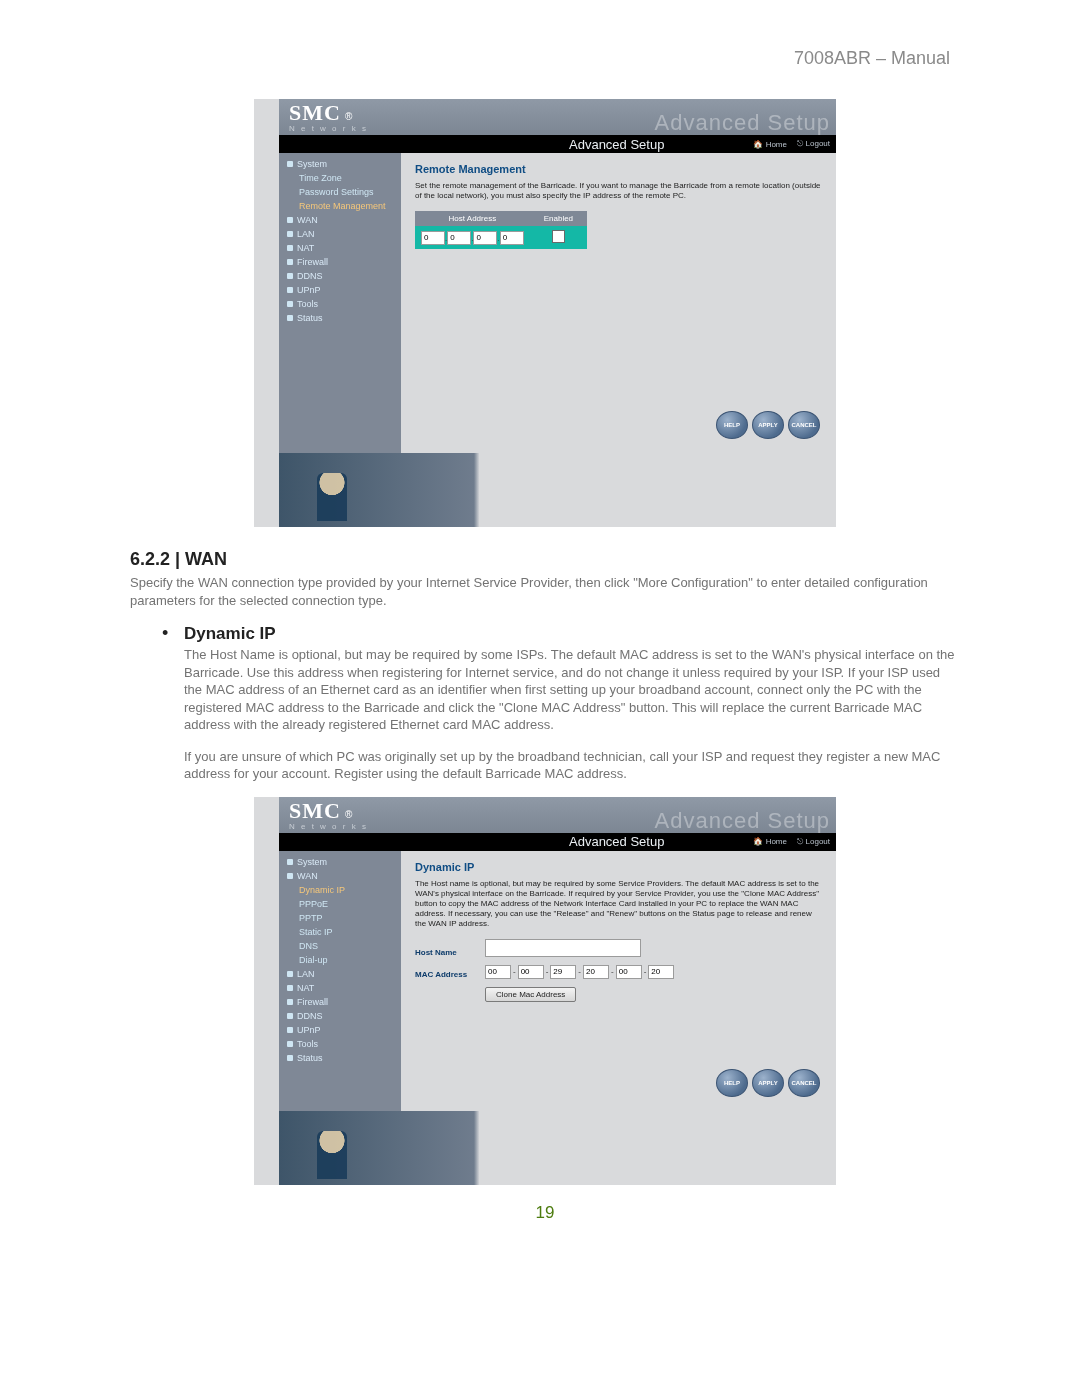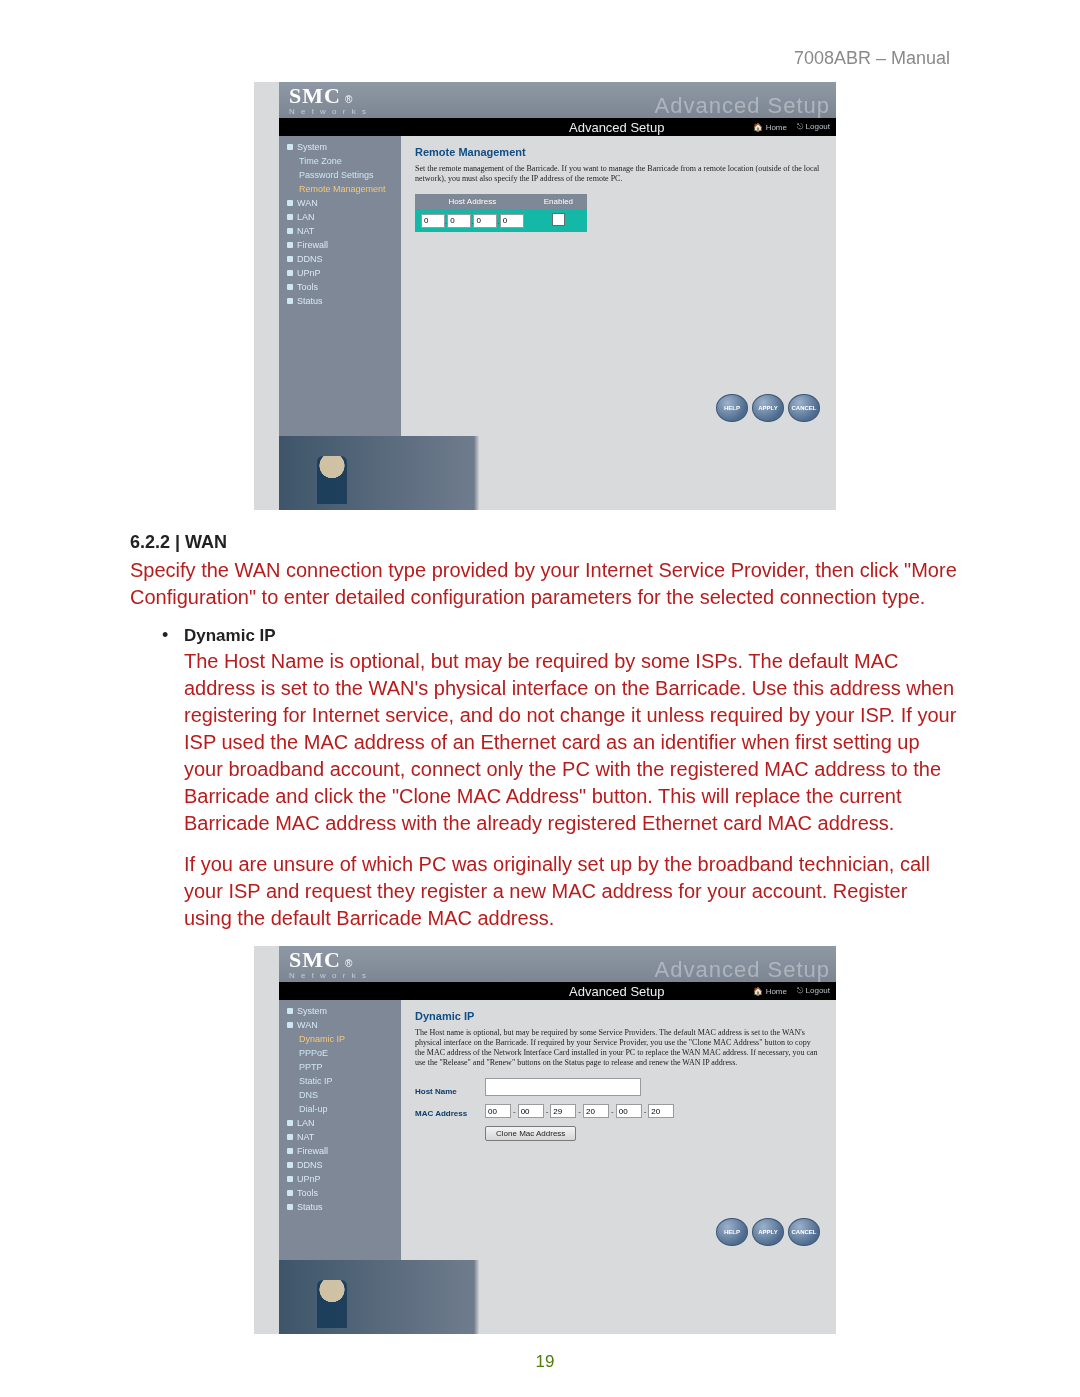--- a/index.html
+++ b/index.html
@@ -11,41 +11,41 @@
     color: #333;
   }
   .page {
     padding: 48px 120px 40px 130px;
     position: relative;
   }
   .manual-header {
     text-align: right;
     color: #8a8a8a;
     font-size: 18px;
-    margin-bottom: 13px;
+    margin-bottom: 30px;
     padding-right: 10px;
   }
   .page-number {
     text-align: center;
     font-size: 17px;
     margin-top: 18px;
     color: #4d7c0f;
   }
 
   
   .sec-heading {
     font-weight: bold;
     font-size: 18px;
     margin: 22px 0 4px 0;
     color: #222;
   }
   .body-text {
-    font-size: 20px;
+    font-size: 13px;
     line-height: 1.35;
-    color: #b91c1c;
+    color: #737373;
     margin: 2px 0 14px 0;
   }
   .bullet-row {
     display: flex;
     align-items: baseline;
     margin-top: 10px;
     margin-left: 32px;
   }
   .bullet-dot {
     width: 22px;
@@ -175,21 +175,20 @@
     font-weight: bold;
     font-size: 11px;
     margin-bottom: 6px;
   }
   .rs-desc {
     font-size: 8px;
     color: #222;
     line-height: 1.25;
     margin-bottom: 10px;
     max-width: 440px;
-    font-family: Liberation Serif, serif;
   }
   .rs-table {
     border-collapse: collapse;
     font-size: 8px;
     background: #14b8a6;
   }
   .rs-th {
     background: #7f8896;
     color: #fff;
     padding: 3px 14px;

